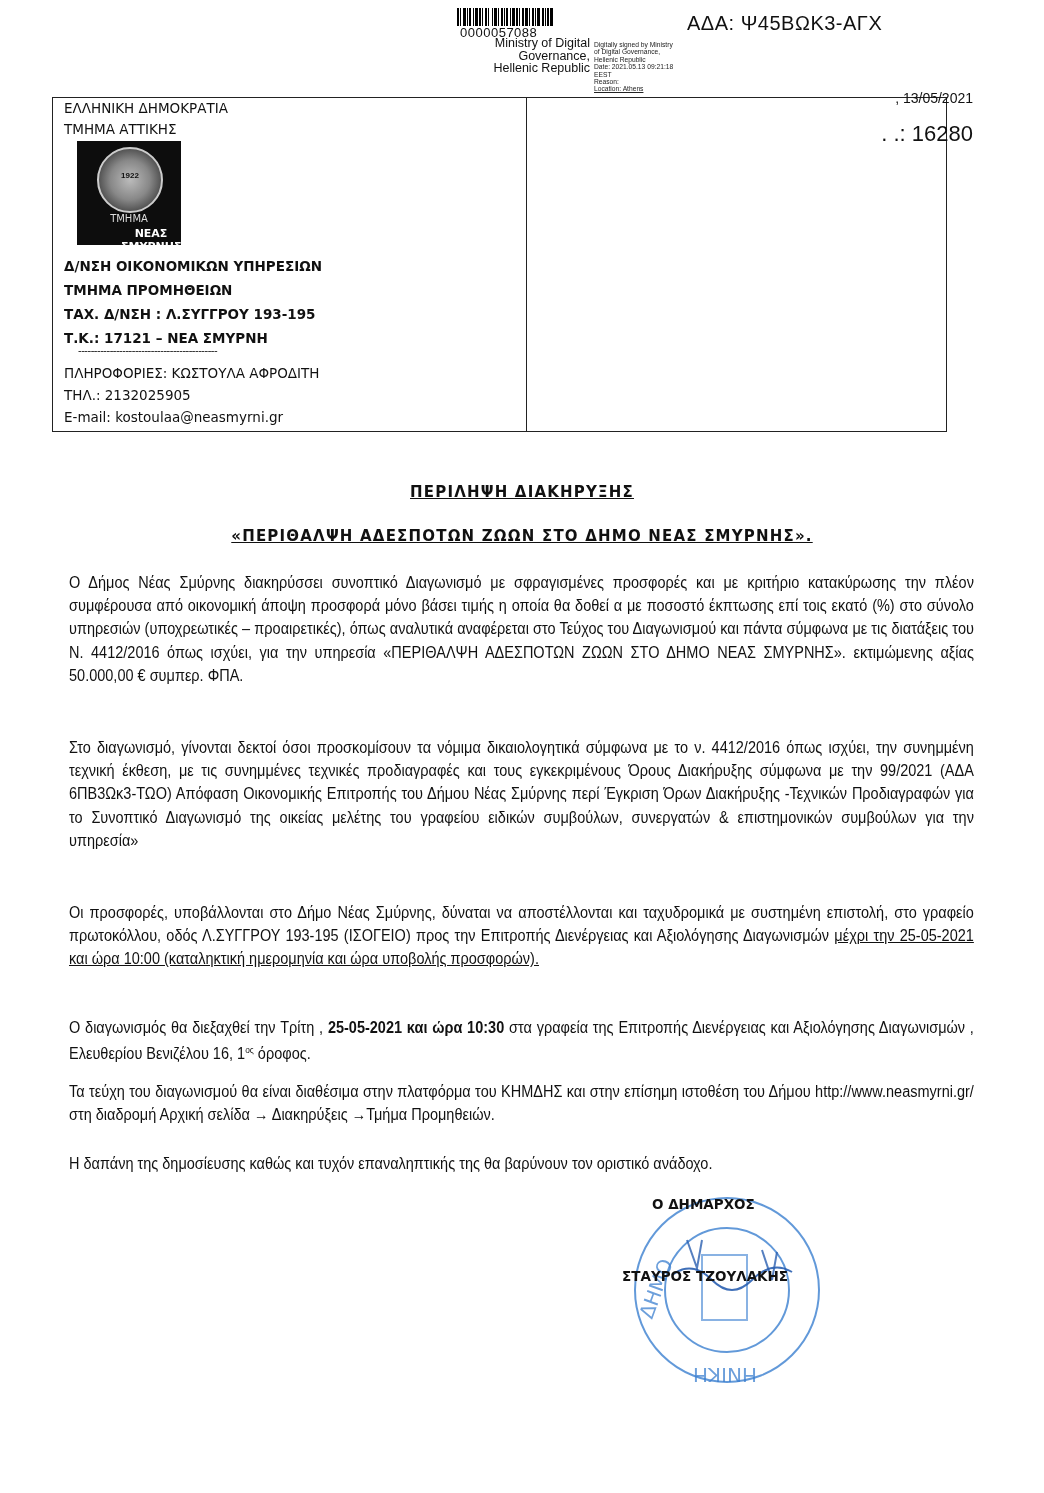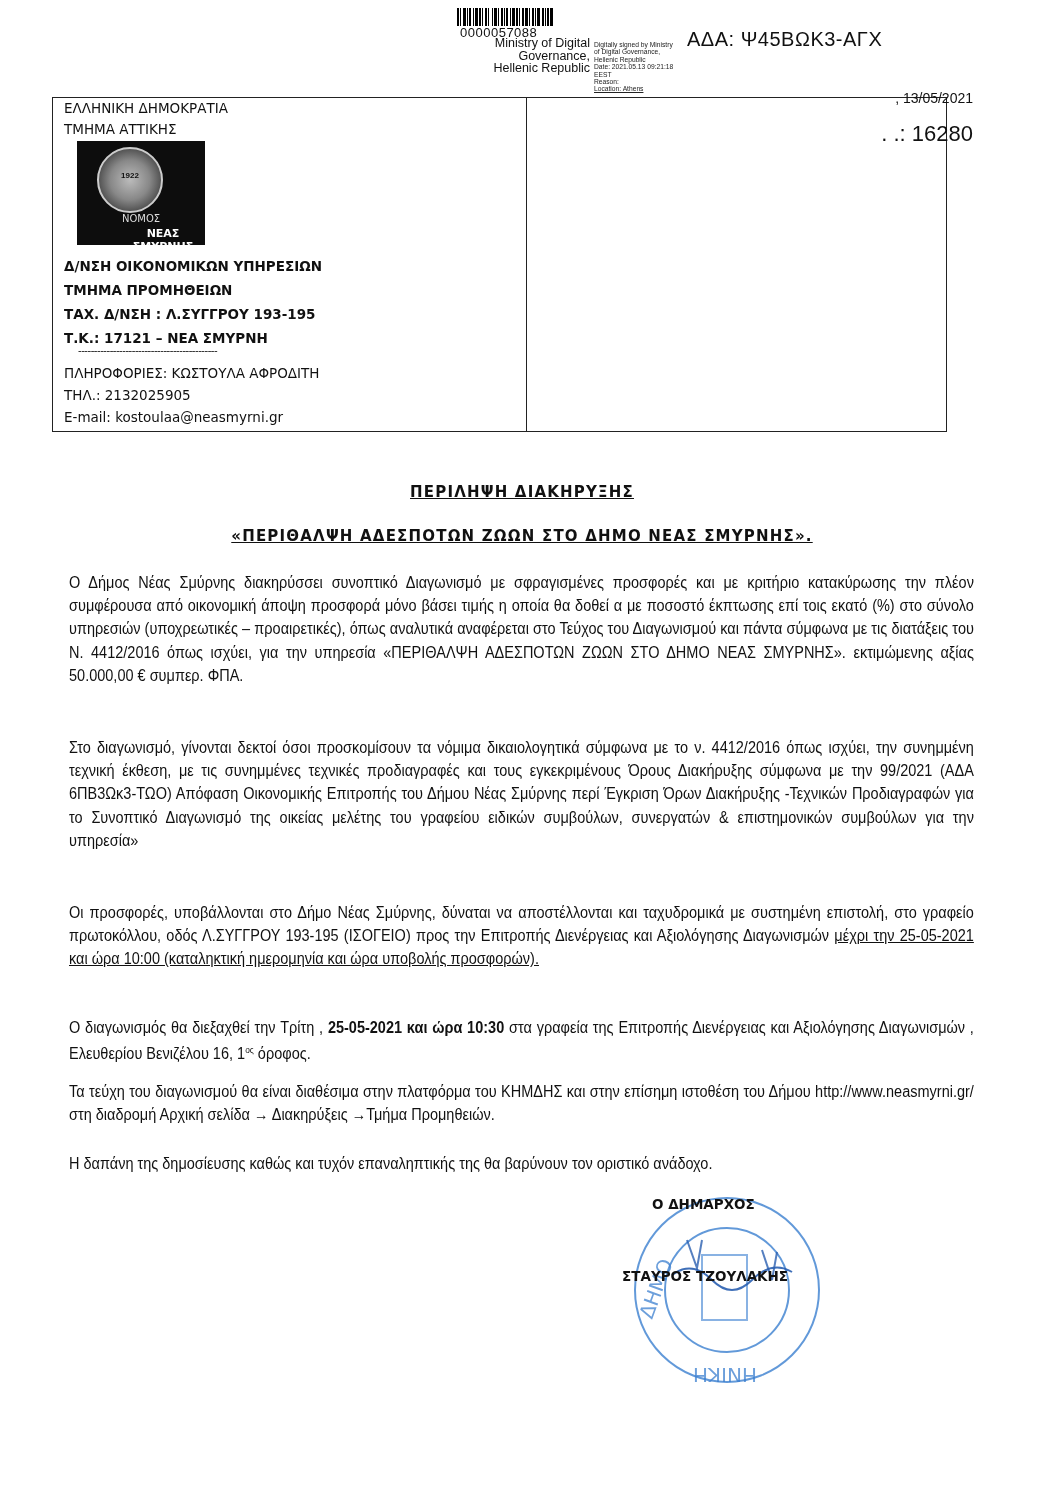--- a/index.html
+++ b/index.html
@@ -6,31 +6,31 @@
   body { width:1044px; height:1493px; position:relative; overflow:hidden; color:#111; font-family:"Liberation Sans", sans-serif; }
   .abs { position:absolute; }
 
   
   .barcode { left:457px; top:8px; width:130px; height:18px; display:flex; gap:0; align-items:stretch; }
   .barcode span { display:block; background:#000; height:100%; }
   .barcode-num { left:460px; top:25px; font-size:13px; letter-spacing:0.5px; }
   .signer { left:486px; top:37px; font-size:12.5px; line-height:12.5px; text-align:right; width:104px; }
   .sig-details { left:594px; top:41px; font-size:6.7px; line-height:7.4px; color:#222; width:120px; }
   .sig-details .loc { text-decoration:underline; }
-  .ada { left:687px; top:28px; font-size:20px; letter-spacing:0.5px; }
+  .ada { left:687px; top:12px; font-size:20px; letter-spacing:0.5px; }
 
   
   .hbox { left:52px; top:97px; width:895px; height:335px; border:1.5px solid #222; box-sizing:border-box; }
   .hdivider { left:526px; top:97px; width:0; height:335px; border-left:1.5px solid #222; }
   .date-line { right:71px; top:90px; font-size:14px; }
   .proto-line { right:71px; top:121px; font-size:22px; }
 
   .lefthead { left:64px; top:98px; font-family:"DejaVu Sans", sans-serif; font-size:13.5px; line-height:21px; }
   .bold { font-weight:normal; }
-  .logo { left:77px; top:141px; width:128px; height:104px; background:#0d0d0d; }
+  .logo { left:77px; top:141px; width:104px; height:104px; background:#0d0d0d; }
   .logo .seal { position:absolute; left:20px; top:6px; width:62px; height:62px; border-radius:50%; background:radial-gradient(circle,#bbb 0%,#888 45%,#555 70%,#999 100%); border:2px solid #ccc; }
   .logo .seal-year { position:absolute; left:0; right:0; top:22px; text-align:center; font-size:8px; color:#111; font-weight:bold; }
   .logo .l1 { position:absolute; left:0; right:0; top:72px; text-align:center; color:#ddd; font-size:10px; font-family:"DejaVu Sans", sans-serif; }
   .logo .l2 { position:absolute; left:0; right:0; top:86px; text-align:center; color:#fff; font-size:11px; font-weight:bold; font-family:"DejaVu Sans", sans-serif;margin-left:44px; }
 
   .dept { left:64px; top:254px; font-family:"DejaVu Sans", sans-serif; font-size:13.5px; line-height:24px; font-weight:bold; }
   .dashes { left:78px; top:344px; font-size:11px; letter-spacing:-0.5px; }
   .contact { left:64px; top:362px; font-family:"DejaVu Sans", sans-serif; font-size:13.5px; line-height:22px; }
 
   
@@ -137,21 +137,21 @@
 
 <div class="abs lefthead bold">
   <div>ΕΛΛΗΝΙΚΗ ΔΗΜΟΚΡΑΤΙΑ</div>
   <div>ΤΜΗΜΑ ΑΤΤΙΚΗΣ</div>
 </div>
 
 <div class="abs logo">
   <div class="seal">
     <div class="seal-year">1922</div>
   </div>
-  <div class="l1">ΝΟΜΟΣ</div>
+  <div class="l1">ΤΜΗΜΑ</div>
   <div class="l2">ΝΕΑΣ ΣΜΥΡΝΗΣ</div>
 </div>
 
 <div class="abs dept">
   <div>Δ/ΝΣΗ ΟΙΚΟΝΟΜΙΚΩΝ ΥΠΗΡΕΣΙΩΝ</div>
   <div>ΤΜΗΜΑ ΠΡΟΜΗΘΕΙΩΝ</div>
   <div>ΤΑΧ. Δ/ΝΣΗ : Λ.ΣΥΓΓΡΟΥ 193-195</div>
   <div>Τ.Κ.: 17121 – ΝΕΑ ΣΜΥΡΝΗ</div>
 </div>
 <div class="abs dashes">--------------------------------------------</div>

